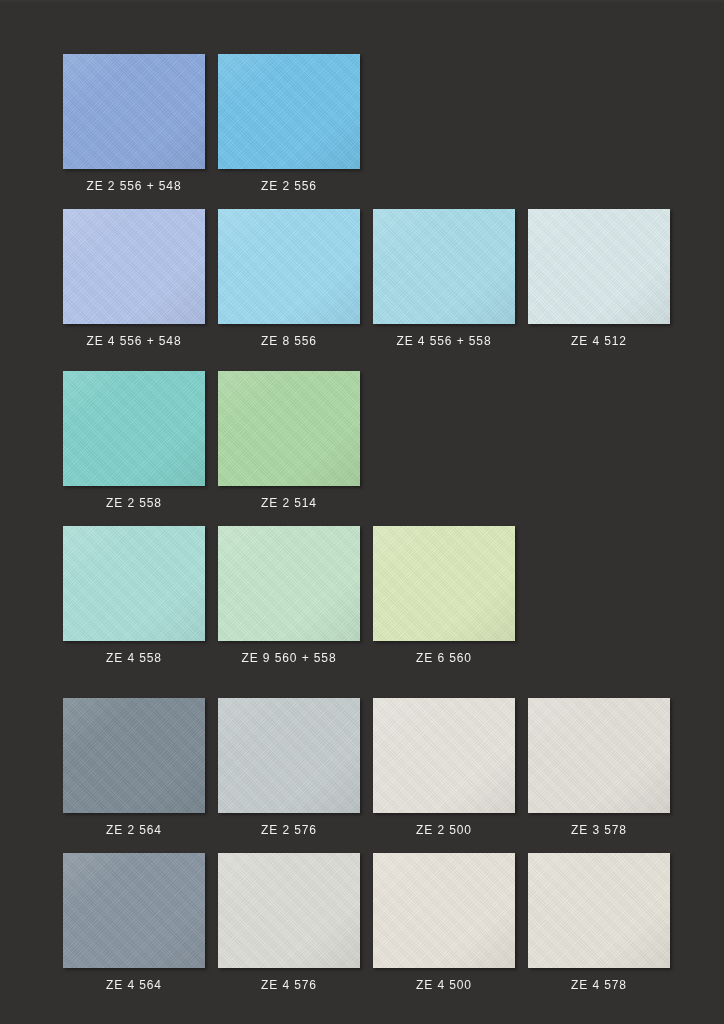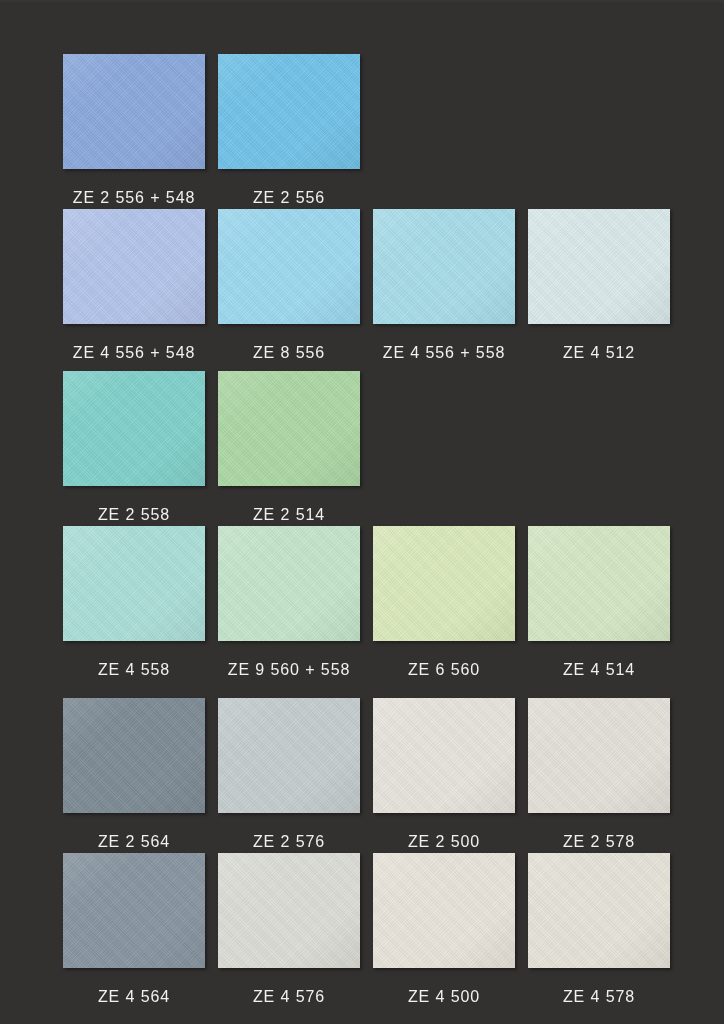--- a/index.html
+++ b/index.html
@@ -78,23 +78,23 @@
     background:
       linear-gradient(to bottom right,
         rgba(255,255,255,0.10) 0%,
         rgba(255,255,255,0.00) 28%,
         rgba(0,0,0,0.00) 70%,
         rgba(0,0,0,0.055) 100%);
     pointer-events: none;
   }
 
   .swatch-label {
-    margin-top: 21px;
+    margin-top: 11px;
     color: #f2f1ef;
-    font-size: 16px;
+    font-size: 12px;
     letter-spacing: 0.9px;
     white-space: nowrap;
     text-align: center;
     line-height: 1;
   }
 </style>
 </head>
 <body>
 
 <div class="sheet-top-edge"></div>
@@ -144,41 +144,37 @@
         <div class="swatch-label">ZE 4  558</div>
       </div>
       <div class="swatch-cell">
         <div class="swatch-chip" style="background-color: rgb(198, 230, 204);"></div>
         <div class="swatch-label">ZE 9  560 + 558</div>
       </div>
       <div class="swatch-cell">
         <div class="swatch-chip" style="background-color: rgb(220, 235, 188);"></div>
         <div class="swatch-label">ZE 6  560</div>
       </div>
-      <div class="swatch-cell">
-        <div class="swatch-chip" style="background-color: rgb(214, 232, 198);"></div>
-        <div class="swatch-label">ZE 4  514</div>
-      </div>
     </div>
     <div class="swatch-row" style="position: absolute; left: 0px; top: 698px; width: 724px;">
       <div class="swatch-cell">
         <div class="swatch-chip" style="background-color: rgb(126, 140, 150);"></div>
         <div class="swatch-label">ZE 2  564</div>
       </div>
       <div class="swatch-cell">
         <div class="swatch-chip" style="background-color: rgb(198, 206, 208);"></div>
         <div class="swatch-label">ZE 2  576</div>
       </div>
       <div class="swatch-cell">
         <div class="swatch-chip" style="background-color: rgb(232, 229, 222);"></div>
         <div class="swatch-label">ZE 2  500</div>
       </div>
       <div class="swatch-cell">
         <div class="swatch-chip" style="background-color: rgb(228, 226, 218);"></div>
-        <div class="swatch-label">ZE 2  578</div>
+        <div class="swatch-label">ZE 3  578</div>
       </div>
     </div>
     <div class="swatch-row" style="position: absolute; left: 0px; top: 853px; width: 724px;">
       <div class="swatch-cell">
         <div class="swatch-chip" style="background-color: rgb(137, 150, 162);"></div>
         <div class="swatch-label">ZE 4  564</div>
       </div>
       <div class="swatch-cell">
         <div class="swatch-chip" style="background-color: rgb(222, 222, 216);"></div>
         <div class="swatch-label">ZE 4  576</div>

